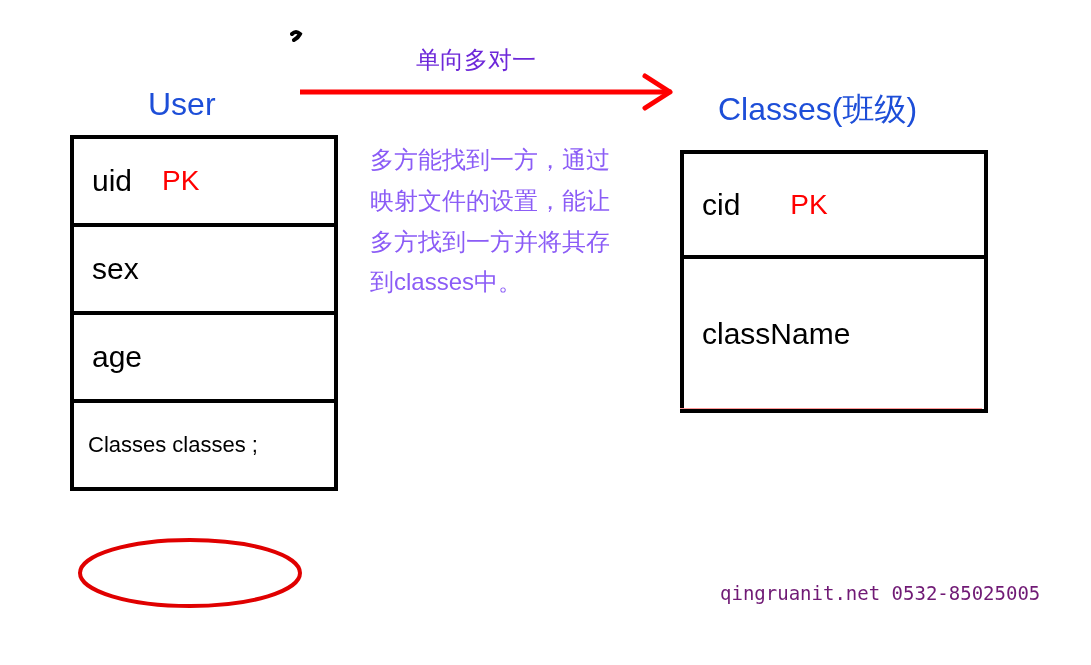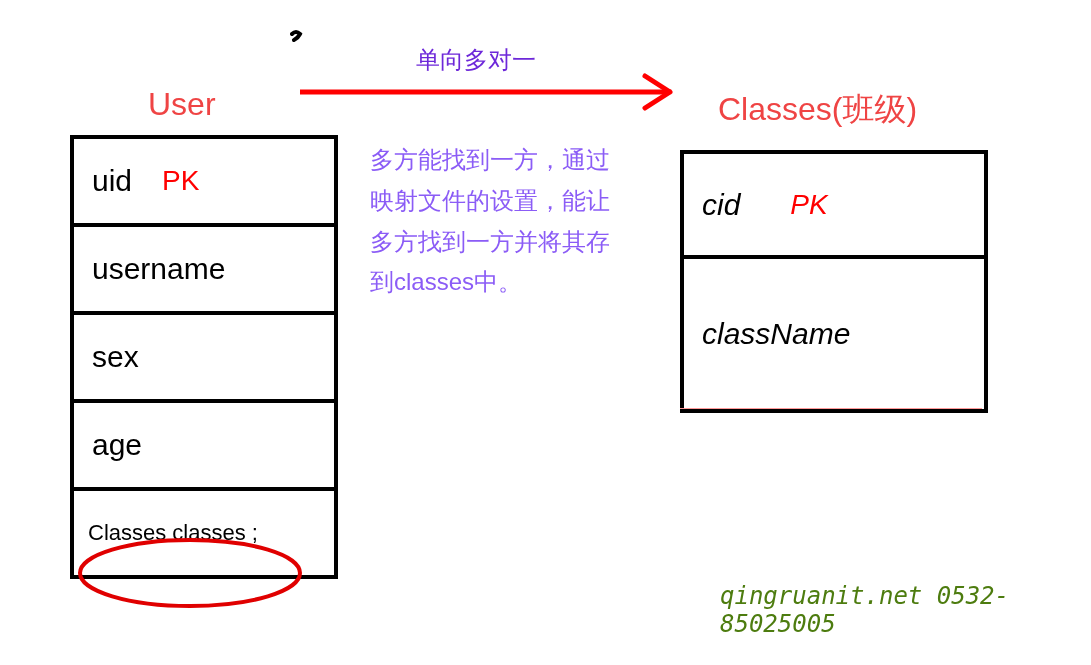--- a/index.html
+++ b/index.html
@@ -6,21 +6,21 @@
     margin: 0;
     padding: 0;
     width: 1091px;
     height: 665px;
     background: #ffffff;
     font-family: "Microsoft YaHei", "SimSun", Arial, sans-serif;
     position: relative;
     overflow: hidden;
   }
   .entity-title {
-    color: #ef4444;
+    color: #1d4ed8;
     font-size: 32px;
     position: absolute;
   }
   .entity-table {
     position: absolute;
     border: 4px solid #000;
     border-collapse: collapse;
     background: #fff;
   }
   .entity-table .row {
@@ -46,24 +46,23 @@
   }
   .desc-text {
     position: absolute;
     color: #8b5cf6;
     font-size: 24px;
     line-height: 1.7;
     width: 260px;
   }
   .watermark {
     position: absolute;
-    color: #4d7c0f;
-    font-size: 24px;
+    color: #701a75;
+    font-size: 19px;
     font-family: monospace, Arial;
-    font-style: italic;
   }
   .arrow-svg {
     position: absolute;
     top: 70px;
     left: 300px;
     width: 400px;
     height: 50px;
   }
   .circle-svg {
     position: absolute;
@@ -73,21 +72,21 @@
     position: absolute;
     top: 28px;
     left: 290px;
     width: 20px;
     height: 20px;
   }
   .user-table { top: 135px; left: 70px; width: 260px; }
   .user-table .row { height: 88px; display:flex; align-items:center; }
   .user-table .row.last { height: 84px; font-size: 22px; padding: 16px 14px; position:relative;}
   .classes-table { top: 150px; left: 680px; width: 300px; }
-  .classes-table .row { height: 105px; display:flex; align-items:center;font-style:italic; }
+  .classes-table .row { height: 105px; display:flex; align-items:center; }
   .classes-table .row.cn { height: 150px; }
 </style>
 </head>
 <body>
 
 <svg class="scribble">
   <path d="M2 6 Q6 2 10 6 Q8 10 4 12" stroke="#000" stroke-width="4" fill="none" stroke-linecap="round"></path>
 </svg>
 
 <div class="entity-title" style="top:86px; left:148px;">User</div>
@@ -100,23 +99,20 @@
   <line x1="0" y1="22" x2="370" y2="22" stroke="#ff0000" stroke-width="5"></line>
   <path d="M 370 22 L 345 6 M 370 22 L 345 38" stroke="#ff0000" stroke-width="5" fill="none" stroke-linecap="round"></path>
 </svg>
 
 <div class="desc-text" style="top:140px; left:370px;">多方能找到一方，通过映射文件的设置，能让多方找到一方并将其存到classes中。</div>
 
 <div class="entity-table user-table">
   <div class="row">
     <span>uid</span>
     <span class="pk-label">PK</span>
-  </div>
-  <div class="row">
-    <span>username</span>
   </div>
   <div class="row">
     <span>sex</span>
   </div>
   <div class="row">
     <span>age</span>
   </div>
   <div class="row last">
     <span>Classes classes ;</span>
   </div>

